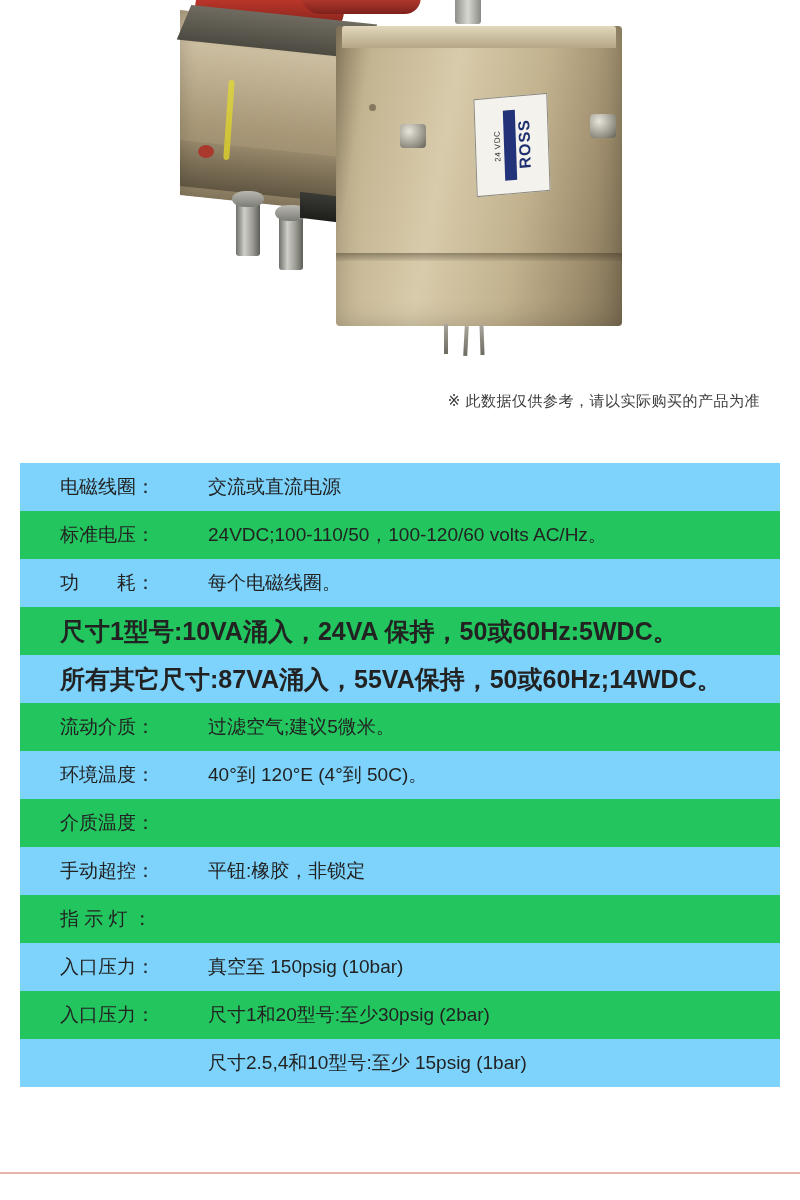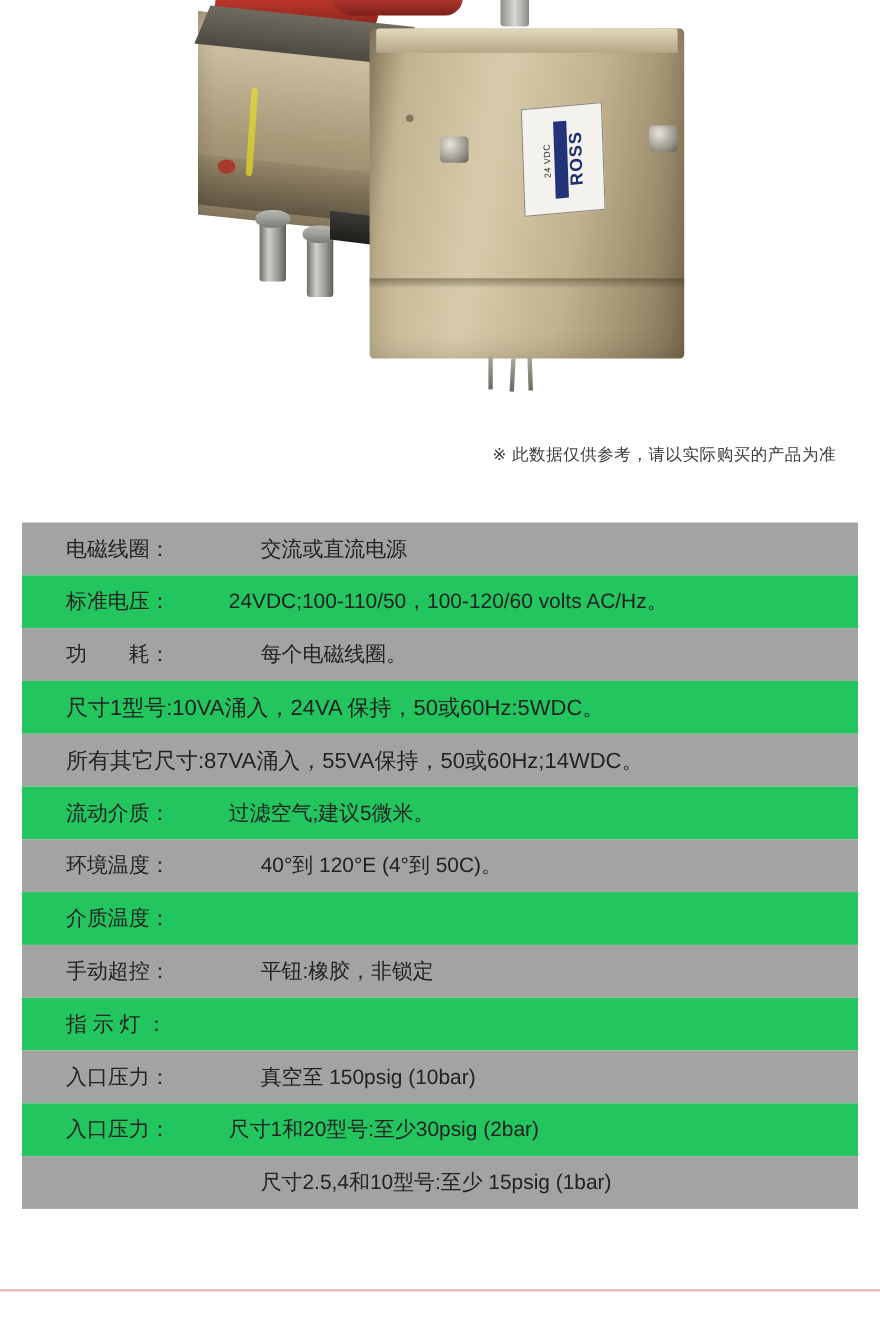--- a/index.html
+++ b/index.html
@@ -227,59 +227,60 @@
     background: linear-gradient(180deg,#a9a59a,#6d6a61);
   }
   .pin1 { left: 444px; top: 324px; }
   .pin2 { left: 464px; top: 326px; transform: rotate(3deg); }
   .pin3 { left: 480px; top: 325px; transform: rotate(-2deg); }
 
   
   .note {
     text-align: right;
     padding: 0 40px 0 0;
-    margin-top: 24px;
+    margin-top: 12px;
     font-size: 15px;
     color: #3c3c3c;
     letter-spacing: .5px;
   }
 
   
   .spec-table {
     margin: 52px 20px 0 20px;
     width: 760px;
     border-collapse: collapse;
   }
   .spec-row {
     display: flex;
     align-items: center;
     min-height: 48px;
   }
-  .spec-row.shade { background: #a3a3a3; gap: 29px; }
+  .spec-row.shade { background: #7dd3fc; }
   .spec-row.plain { background: #22c55e; }
   .spec-key {
     width: 170px;
     padding-left: 40px;
     box-sizing: border-box;
     font-size: 19px;
     color: #222;
     letter-spacing: 0px;
     white-space: pre;
   }
   .spec-val {
     flex: 1;
     padding-right: 16px;
     font-size: 19px;
     color: #222;
     margin-left: 18px;
   }
   .spec-full {
     padding-left: 40px;
-    font-size: 20px;
+    font-size: 25px;
     color: #222;
+    font-weight: bold;
   }
 
   
   .footer-rule {
     position: absolute;
     left: 0;
     bottom: 26px;
     width: 800px;
     height: 2px;
     background: #e8b4ac;

